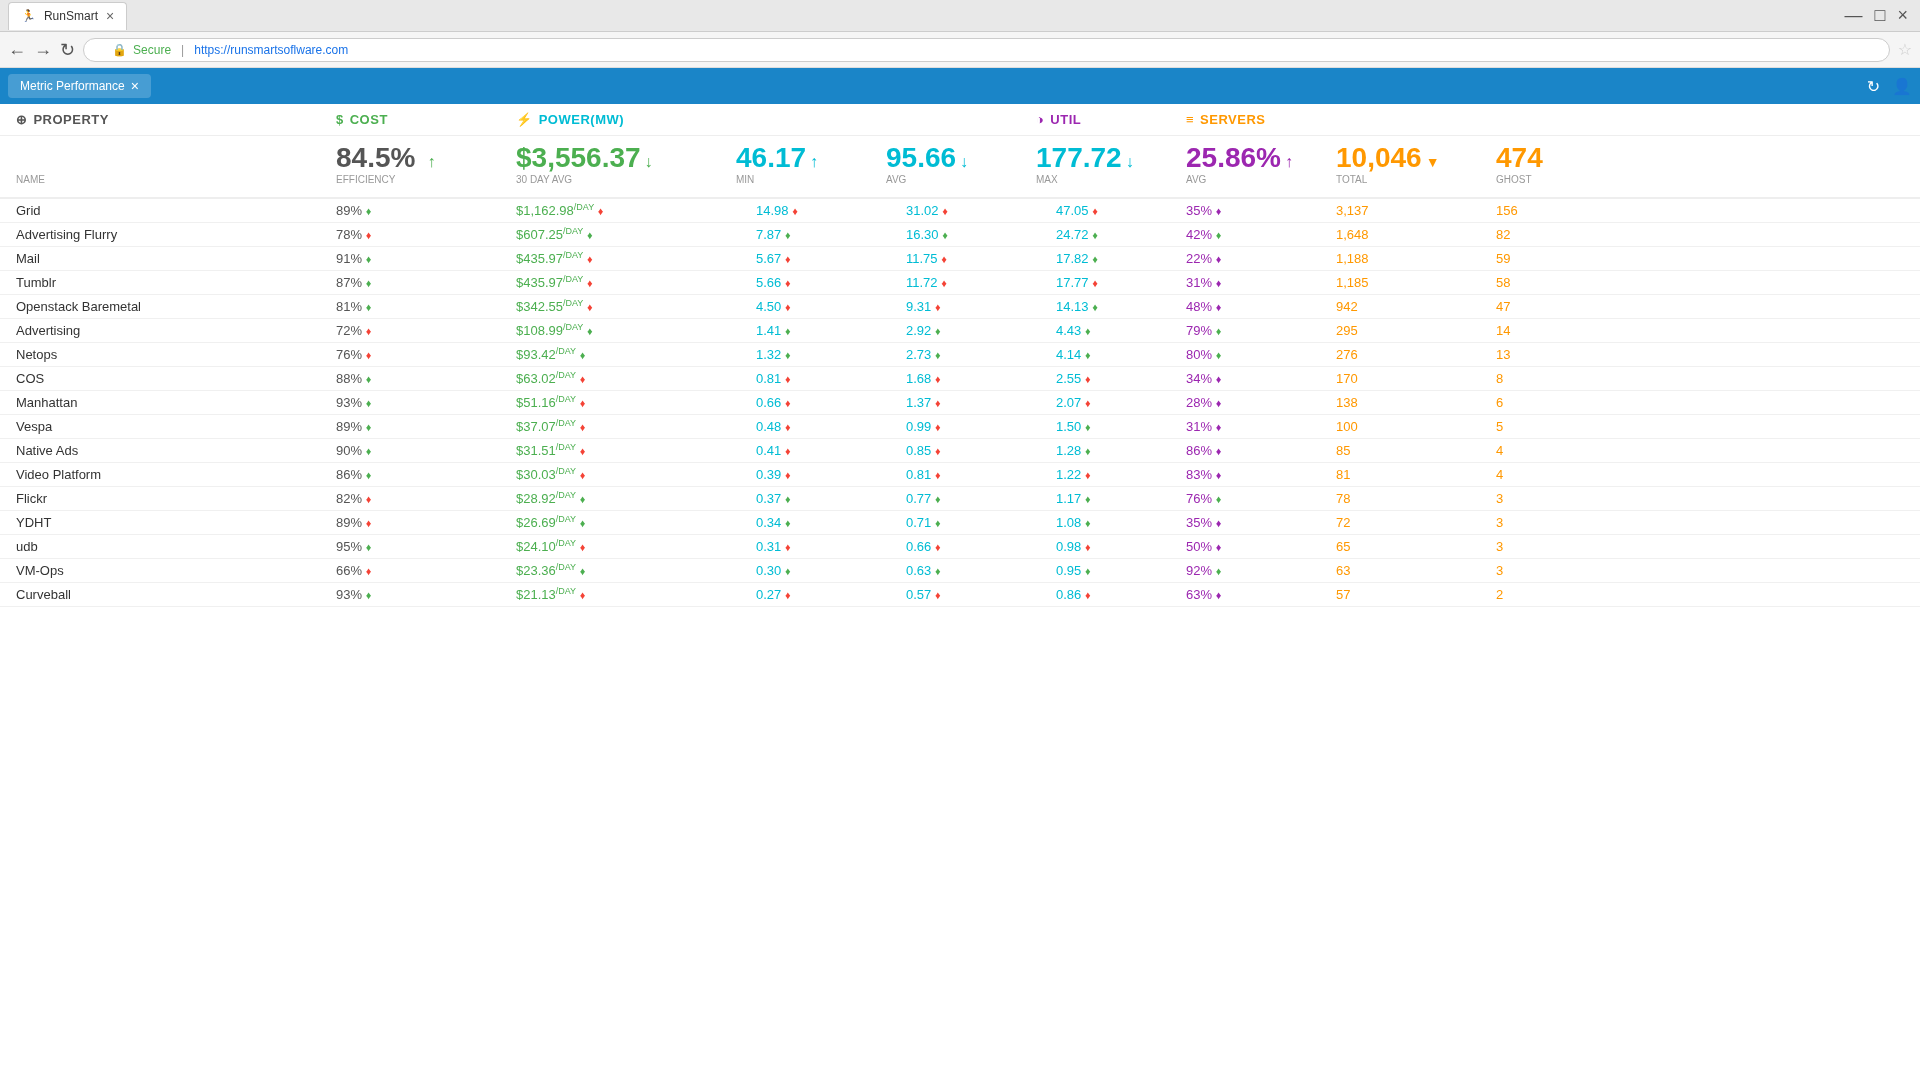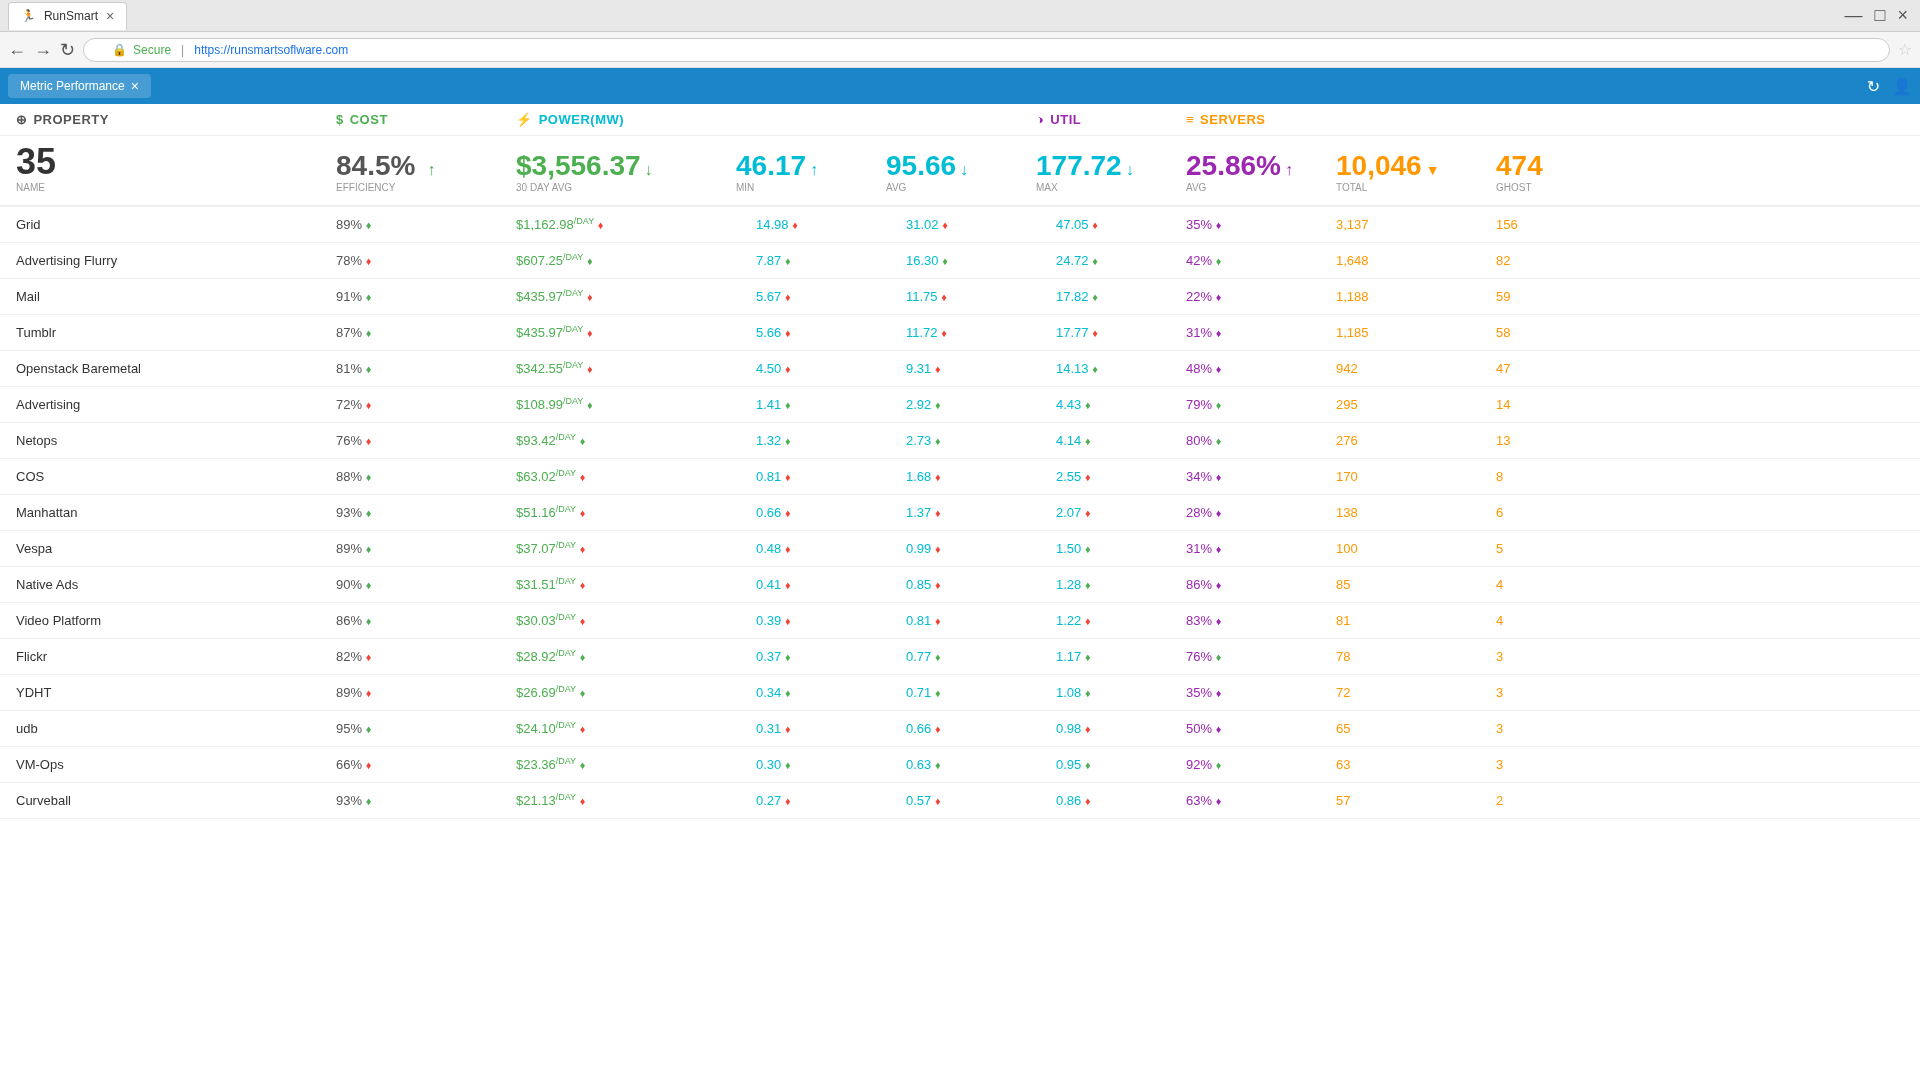--- a/index.html
+++ b/index.html
@@ -120,21 +120,21 @@
     .summary-val.util { color: #9c27b0; }
     .summary-val.servers { color: #ff9800; text-align: center; }
     .arrow-up { color: #4caf50; font-size: 16px; }
 
     
     .data-table { width: 100%; }
     .data-row {
       display: grid;
       grid-template-columns: 320px 180px 220px 150px 150px 150px 150px 160px 120px;
       padding: 0 16px;
-      height: 36px;
+      height: 24px;
       align-items: center;
       border-bottom: 1px solid #f0f0f0;
     }
     .cell { font-size: 13px; }
     .cell.name { color: #333; font-weight: 400; }
     .cell.efficiency { color: #555; }
     .cell.cost { color: #4caf50; font-weight: 500; }
     .cell.power { color: #00bcd4; margin-left: 20px; }
     .cell.util { color: #9c27b0; }
     .cell.total { color: #ff9800; font-weight: 500; }
@@ -200,21 +200,20 @@
       <span>UTIL</span>
     </div>
     <div class="col-header servers" style="grid-column: span 2;">
       <span>≡</span>
       <span>SERVERS</span>
     </div>
   </div>
 
   <div class="summary-row">
     <div>
-      <div class="summary-count">35</div>
       <div class="summary-label">NAME</div>
     </div>
     <div>
       <div style="display:flex; align-items:baseline; gap:12px;">
         <span class="summary-val efficiency">84.5%</span>
         <span class="arrow-up">↑</span>
       </div>
       <div class="summary-sub">EFFICIENCY</div>
     </div>
     <div>

